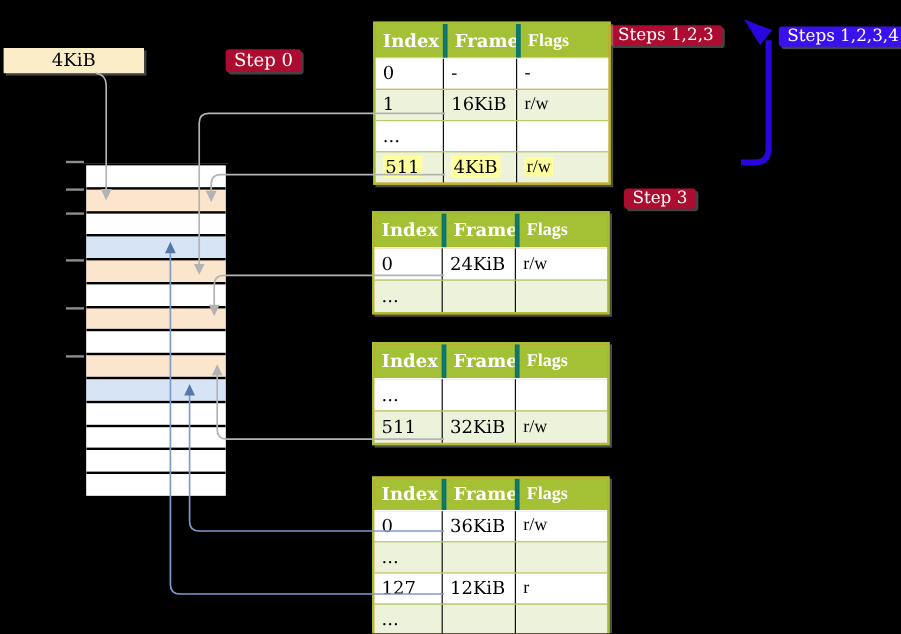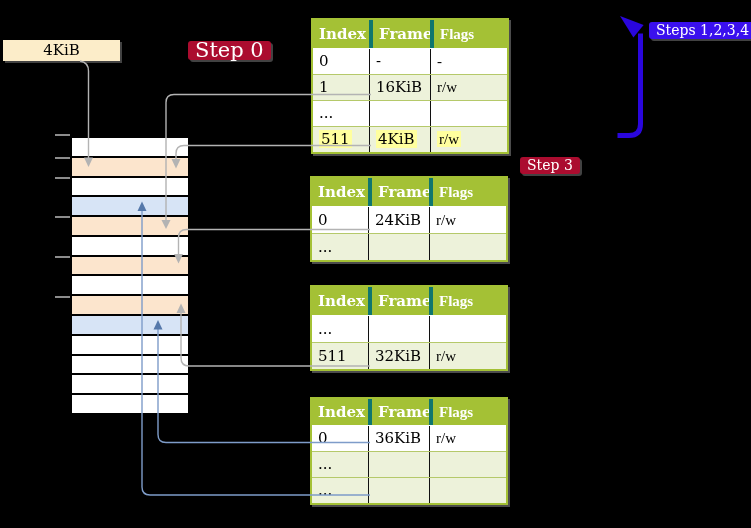--- a/index.html
+++ b/index.html
@@ -11,21 +11,21 @@
   #canvas{position:relative;width:751px;height:528px;background:#000;overflow:hidden;
           font-family:"DejaVu Serif","Liberation Serif",serif;}
   .badge{position:absolute;color:#fff;font-size:14px;line-height:17px;height:17px;
          padding:0 7px;border-radius:3px;white-space:nowrap;
          box-shadow:2px 2px 0 rgba(190,190,190,0.35);}
   .badge.red{background:var(--red);}
   .badge.blue{background:var(--bluelab);}
   #page-size-label{position:absolute;left:3px;top:40px;width:117px;height:21px;
          background:var(--cream);color:#000;font-size:15px;line-height:21px;text-align:center;
          box-shadow:2px 2px 0 rgba(190,190,190,0.35);}
-  #step0{left:188px;top:41px;font-size:21px;line-height:19px;height:19px;}
+  #step0{left:188px;top:41px;font-size:15px;line-height:19px;height:19px;}
   #steps123{left:508px;top:21px;}
   #steps1234{left:649px;top:22px;}
   #step4{left:520px;top:157px;}
 
   
   #strip{position:absolute;left:70px;top:136px;width:120px;height:279px;
          border:2px solid #000;box-sizing:border-box;display:flex;flex-direction:column;
          background:#fff;}
   .mrow{flex:1;}
   .mrow + .mrow{border-top:2px solid #000;}
@@ -65,20 +65,21 @@
   .bigblue{stroke:var(--bluearrow);stroke-width:5;fill:none;}
   .bigbluehead{fill:var(--bluearrow);stroke:none;}
 </style>
 </head>
 <body>
 
 <div id="canvas">
 
   <div id="page-size-label">4KiB</div>
   <span id="step0" class="badge red">Step 0</span>
+  <span id="steps123" class="badge red">Steps 1,2,3</span>
   <span id="steps1234" class="badge blue">Steps 1,2,3,4</span>
   <span id="step4" class="badge red">Step 3</span>
 
   <div id="strip">
       <div class="mrow white"></div>
       <div class="mrow peach"></div>
       <div class="mrow white"></div>
       <div class="mrow blue"></div>
       <div class="mrow peach"></div>
       <div class="mrow white"></div>
@@ -170,20 +171,25 @@
       <div class="trow">
         <div class="tcell c0">0</div>
         <div class="tcell c1">36KiB</div>
         <div class="tcell c2">r/w</div>
       </div>
       <div class="trow shade">
         <div class="tcell c0">...</div>
         <div class="tcell c1"></div>
         <div class="tcell c2"></div>
       </div>
+      <div class="trow">
+        <div class="tcell c0">127</div>
+        <div class="tcell c1">12KiB</div>
+        <div class="tcell c2">r</div>
+      </div>
       <div class="trow shade">
         <div class="tcell c0">...</div>
         <div class="tcell c1"></div>
         <div class="tcell c2"></div>
       </div>
     </div>
 
   <svg id="overlay" width="751" height="528" viewBox="0 0 751 528">
 
     <path class="gline" d="M80 61 Q88.5 62.5 88.5 71 V158.5"></path>

